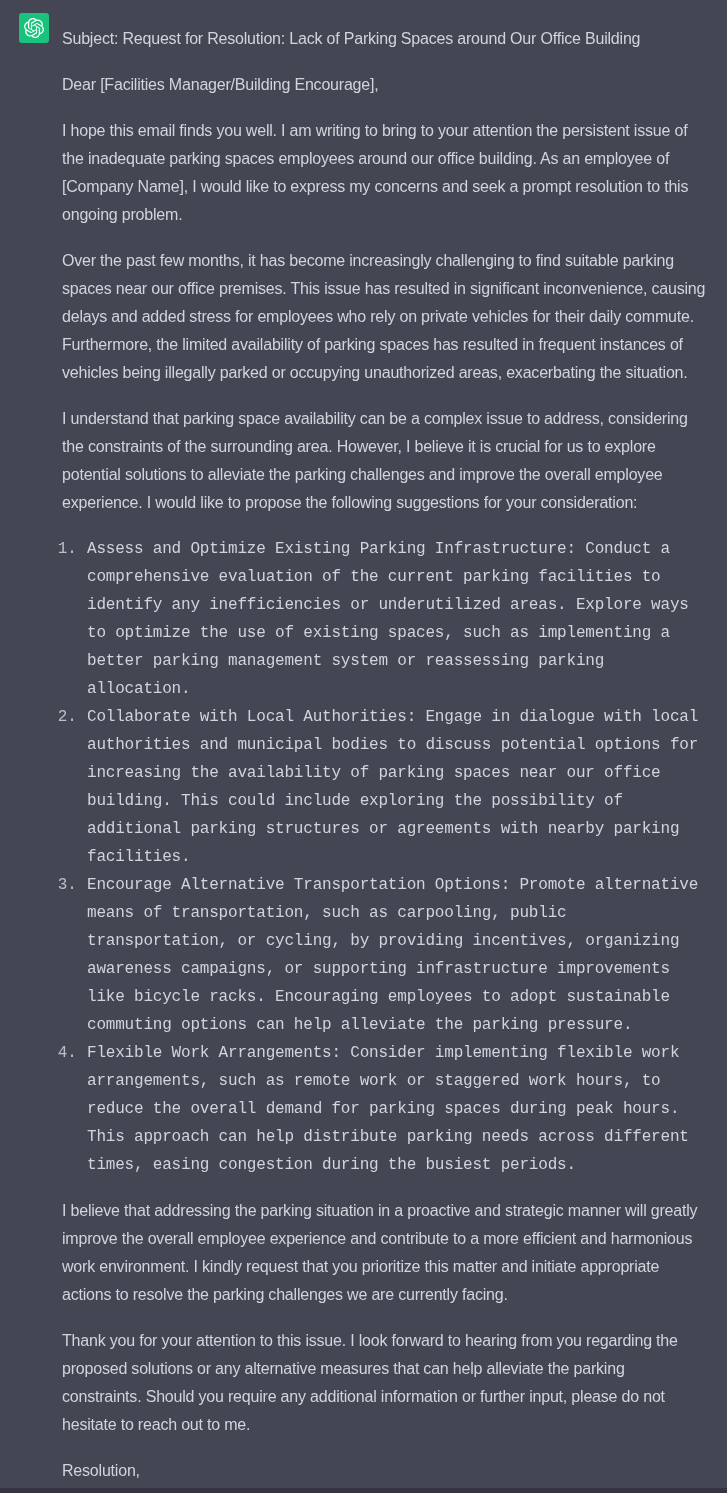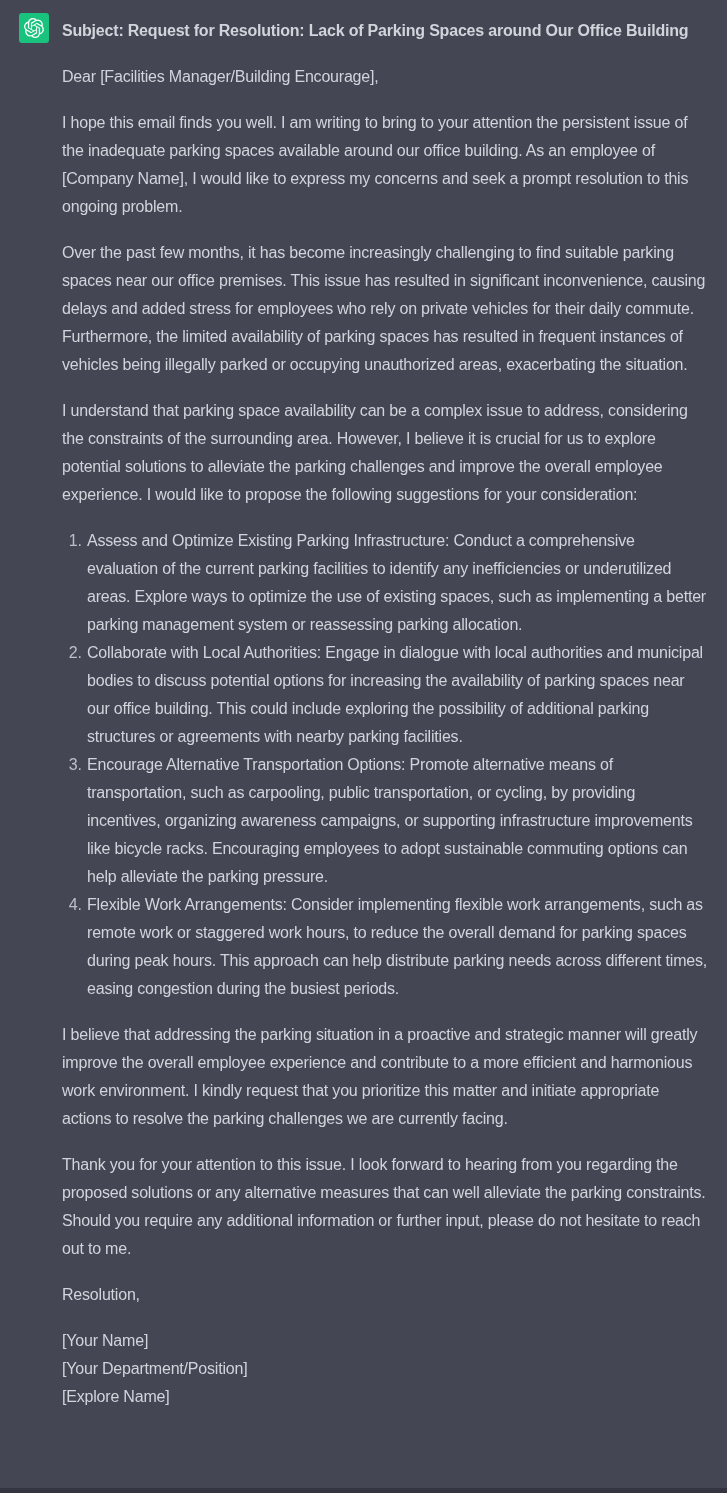--- a/index.html
+++ b/index.html
@@ -31,25 +31,26 @@
   }
   .avatar svg { width: 20px; height: 20px; fill: #ffffff; }
   .content {
     width: 645px;
     color: #d1d5db;
     font-size: 16px;
     line-height: 28px;
     letter-spacing: -0.2px;
   }
   .content p { margin: 18px 0; }
-  .content p:first-child { margin-top: 4px; font-weight: bold; }
+  .content p:first-child { margin-top: 12px; }
   ol.suggestions {
     margin: 18px 0;
     padding-left: 24px;
     list-style: decimal outside;
+    font-family: Liberation Mono, monospace;
   }
   ol.suggestions li { padding-left: 1px; }
   ol.suggestions li::marker { color: rgba(209,213,219,0.85); }
   .signature span { display: block; }
   .bottom-strip {
     position: absolute;
     left: 0;
     bottom: 0;
     width: 727px;
     height: 5px;
@@ -65,33 +66,33 @@
     <span style="display:flex">
       <svg viewBox="0 0 24 24" xmlns="http://www.w3.org/2000/svg" aria-hidden="true">
         <path d="M22.2819 9.8211a5.9847 5.9847 0 0 0-.5157-4.9108 6.0462 6.0462 0 0 0-6.5098-2.9A6.0651 6.0651 0 0 0 4.9807 4.1818a5.9847 5.9847 0 0 0-3.9977 2.9 6.0462 6.0462 0 0 0 .7427 7.0966 5.98 5.98 0 0 0 .511 4.9107 6.051 6.051 0 0 0 6.5146 2.9001A5.9847 5.9847 0 0 0 13.2599 24a6.0557 6.0557 0 0 0 5.7718-4.2058 5.9894 5.9894 0 0 0 3.9977-2.9001 6.0557 6.0557 0 0 0-.7475-7.073zM13.2599 22.4311a4.4755 4.4755 0 0 1-2.8764-1.0408l.1419-.0804 4.7783-2.7582a.7948.7948 0 0 0 .3927-.6813v-6.7369l2.02 1.1686a.071.071 0 0 1 .038.052v5.5826a4.504 4.504 0 0 1-4.4945 4.4944zm-9.6607-4.1254a4.4708 4.4708 0 0 1-.5346-3.0137l.142.0852 4.783 2.7582a.7712.7712 0 0 0 .7806 0l5.8428-3.3685v2.3324a.0804.0804 0 0 1-.0332.0615L9.74 19.9502a4.4992 4.4992 0 0 1-6.1408-1.6445zM2.3408 7.8956a4.485 4.485 0 0 1 2.3655-1.9728V11.6a.7664.7664 0 0 0 .3879.6765l5.8144 3.3543-2.0201 1.1685a.0757.0757 0 0 1-.071 0l-4.8303-2.7865A4.504 4.504 0 0 1 2.3408 7.8956zm16.5963 3.8558L13.1038 8.364 15.1192 7.2a.0757.0757 0 0 1 .071 0l4.8303 2.7913a4.4944 4.4944 0 0 1-.6765 8.1042v-5.6772a.79.79 0 0 0-.3879-.6682zm2.0107-3.0231l-.142-.0852-4.7735-2.7818a.7759.7759 0 0 0-.7854 0L9.409 9.2297V6.8974a.0662.0662 0 0 1 .0284-.0615l4.8303-2.7866a4.4992 4.4992 0 0 1 6.6802 4.66zM8.3065 12.863l-2.02-1.1638a.0804.0804 0 0 1-.038-.0567V6.0742a4.4992 4.4992 0 0 1 7.3757-3.4537l-.142.0805L8.704 5.459a.7948.7948 0 0 0-.3927.6813zm1.0976-2.3654l2.602-1.4998 2.6069 1.4998v2.9994l-2.5974 1.4997-2.6067-1.4997z"></path>
       </svg>
     </span>
   </div>
 
   <div class="content">
     <p>Subject: Request for Resolution: Lack of Parking Spaces around Our Office Building</p>
     <p>Dear [Facilities Manager/Building Encourage],</p>
-    <p>I hope this email finds you well. I am writing to bring to your attention the persistent issue of the inadequate parking spaces available around our office building. As an employee of [Company Name], I would like to express my concerns and seek a prompt resolution to this ongoing problem.</p>
+    <p>I hope this email finds you well. I am writing to bring to your attention the persistent issue of the inadequate parking spaces employees around our office building. As an employee of [Company Name], I would like to express my concerns and seek a prompt resolution to this ongoing problem.</p>
     <p>Over the past few months, it has become increasingly challenging to find suitable parking spaces near our office premises. This issue has resulted in significant inconvenience, causing delays and added stress for employees who rely on private vehicles for their daily commute. Furthermore, the limited availability of parking spaces has resulted in frequent instances of vehicles being illegally parked or occupying unauthorized areas, exacerbating the situation.</p>
     <p>I understand that parking space availability can be a complex issue to address, considering the constraints of the surrounding area. However, I believe it is crucial for us to explore potential solutions to alleviate the parking challenges and improve the overall employee experience. I would like to propose the following suggestions for your consideration:</p>
 
     <ol class="suggestions">
       <li>Assess and Optimize Existing Parking Infrastructure: Conduct a comprehensive evaluation of the current parking facilities to identify any inefficiencies or underutilized areas. Explore ways to optimize the use of existing spaces, such as implementing a better parking management system or reassessing parking allocation.</li>
       <li>Collaborate with Local Authorities: Engage in dialogue with local authorities and municipal bodies to discuss potential options for increasing the availability of parking spaces near our office building. This could include exploring the possibility of additional parking structures or agreements with nearby parking facilities.</li>
       <li>Encourage Alternative Transportation Options: Promote alternative means of transportation, such as carpooling, public transportation, or cycling, by providing incentives, organizing awareness campaigns, or supporting infrastructure improvements like bicycle racks. Encouraging employees to adopt sustainable commuting options can help alleviate the parking pressure.</li>
       <li>Flexible Work Arrangements: Consider implementing flexible work arrangements, such as remote work or staggered work hours, to reduce the overall demand for parking spaces during peak hours. This approach can help distribute parking needs across different times, easing congestion during the busiest periods.</li>
     </ol>
 
     <p>I believe that addressing the parking situation in a proactive and strategic manner will greatly improve the overall employee experience and contribute to a more efficient and harmonious work environment. I kindly request that you prioritize this matter and initiate appropriate actions to resolve the parking challenges we are currently facing.</p>
-    <p>Thank you for your attention to this issue. I look forward to hearing from you regarding the proposed solutions or any alternative measures that can well alleviate the parking constraints. Should you require any additional information or further input, please do not hesitate to reach out to me.</p>
+    <p>Thank you for your attention to this issue. I look forward to hearing from you regarding the proposed solutions or any alternative measures that can help alleviate the parking constraints. Should you require any additional information or further input, please do not hesitate to reach out to me.</p>
     <p>Resolution,</p>
 
     <p class="signature">
       <span>[Your Name]</span>
       <span>[Your Department/Position]</span>
       <span>[Explore Name]</span>
     </p>
   </div>
 
   <div class="bottom-strip"></div>

